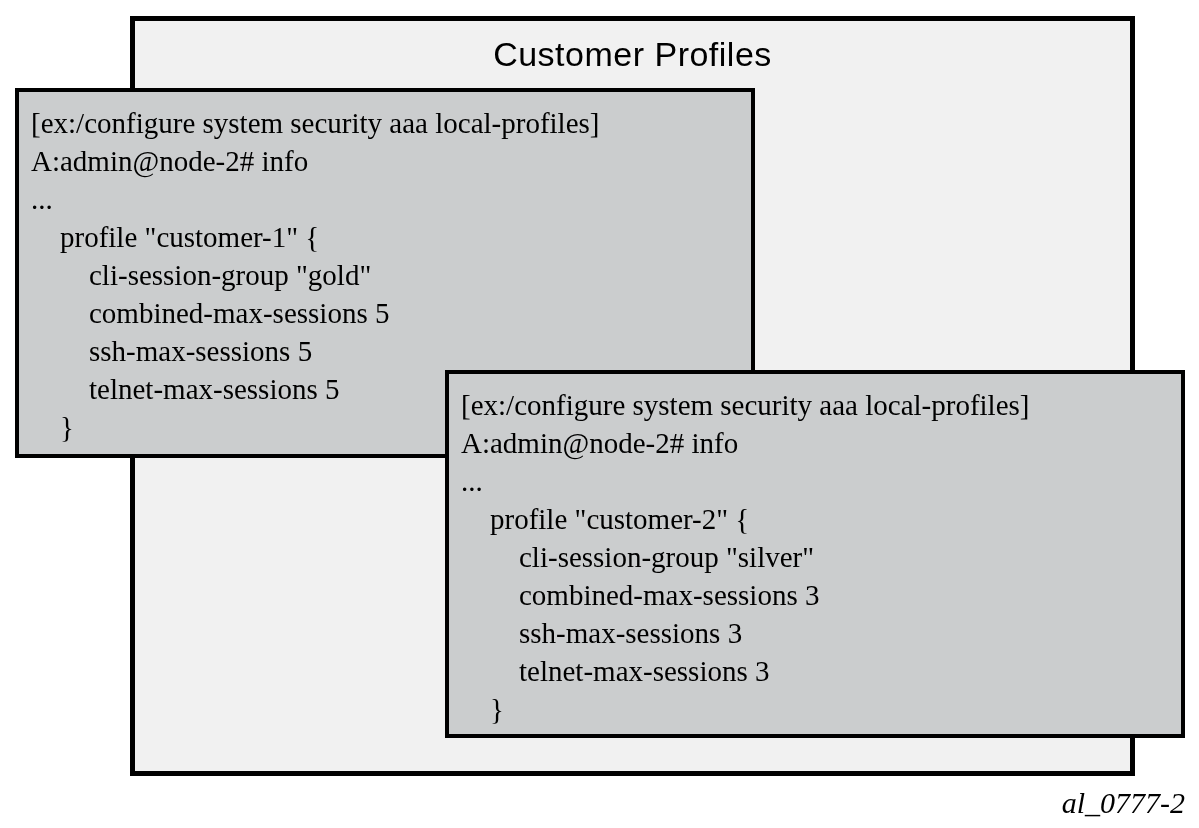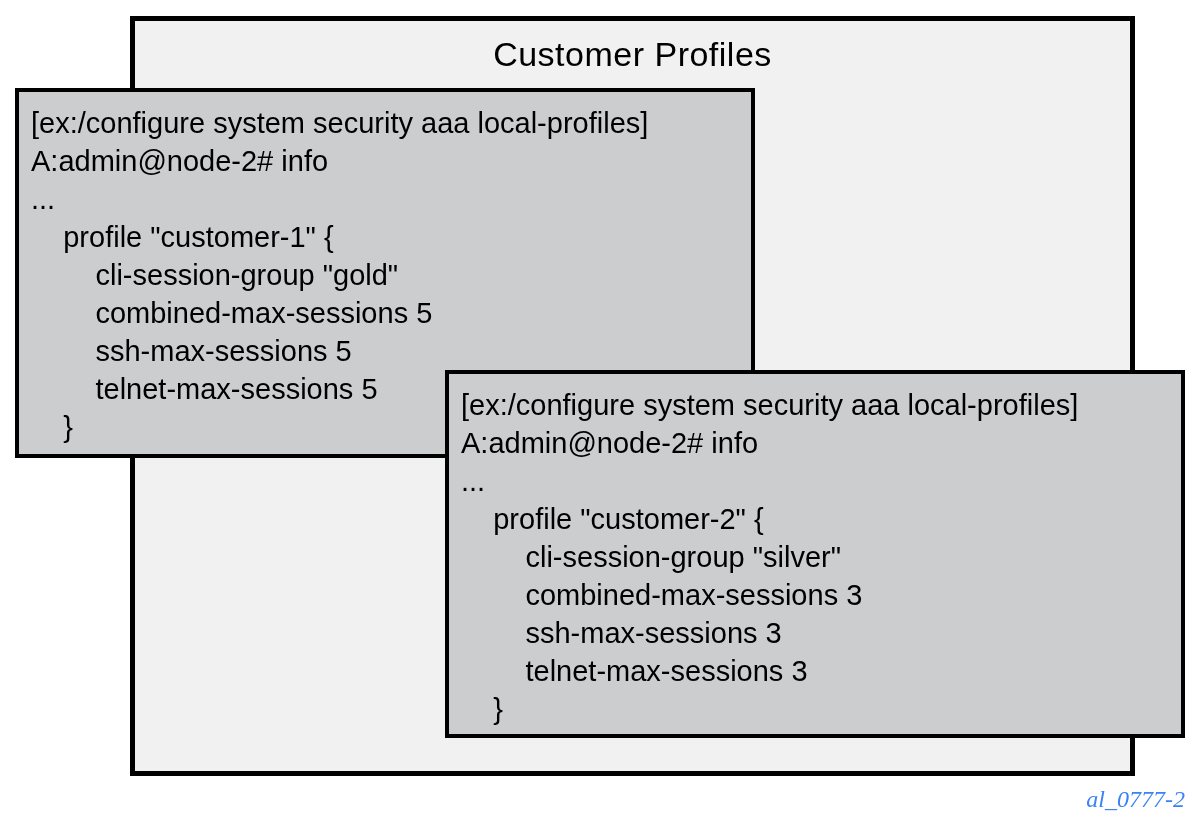--- a/index.html
+++ b/index.html
@@ -38,21 +38,21 @@
   }
   .terminal {
     position: absolute;
     margin: 0;
     width: 740px;
     height: 370px;
     background: #cbcdce;
     border: 4px solid #000000;
     box-sizing: border-box;
     padding: 12px 0 0 12px;
-    font-family: Liberation Sans, sans-serif;
+    font-family: Liberation Serif, serif;
     font-size: 29px;
     line-height: 38px;
     color: #000000;
     white-space: pre;
     overflow: hidden;
   }
   .terminal-1 {
     left: 15px;
     top: 88px;
     z-index: 2;
@@ -62,22 +62,22 @@
     top: 370px;
     height: 368px;
     z-index: 3;
   }
   .figure-id {
     position: absolute;
     right: 14px;
     top: 786px;
     font-family: "Liberation Serif", serif;
     font-style: italic;
-    font-size: 24px;
-    color: #3b82f6;
+    font-size: 30px;
+    color: #000000;
   }
 </style>
 </head>
 <body>
 
 <div class="canvas">
 
   <div class="outer-box">
     <div class="figure-title">Customer Profiles</div>
   </div>

